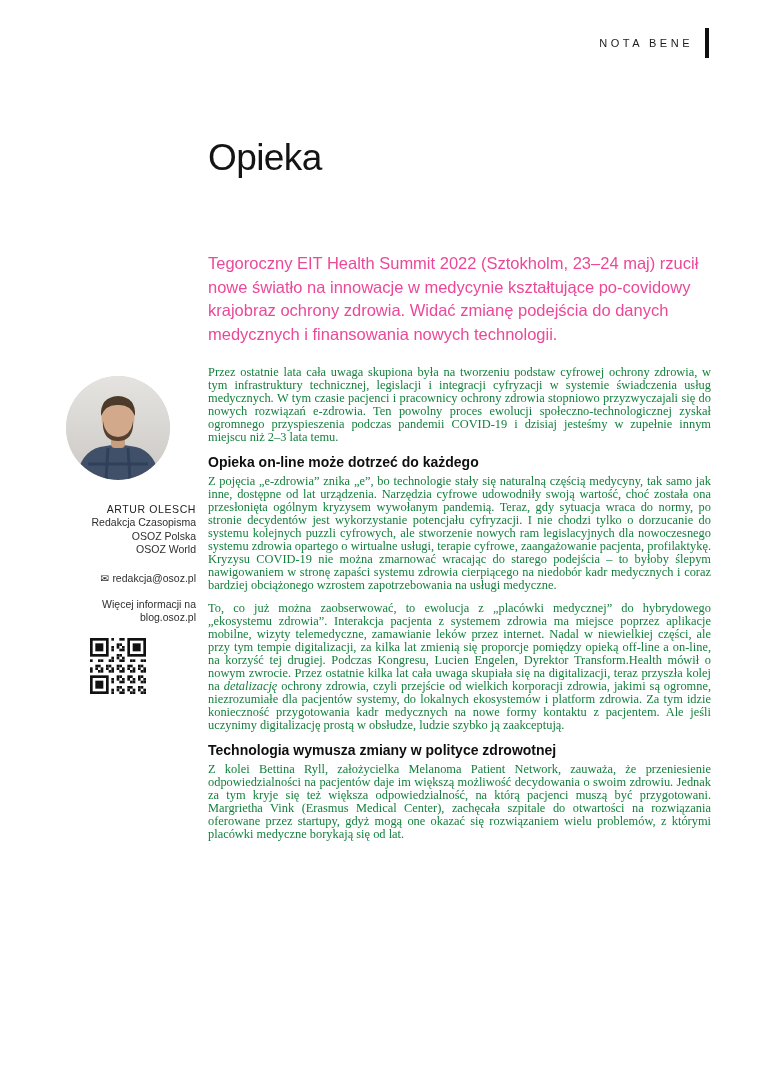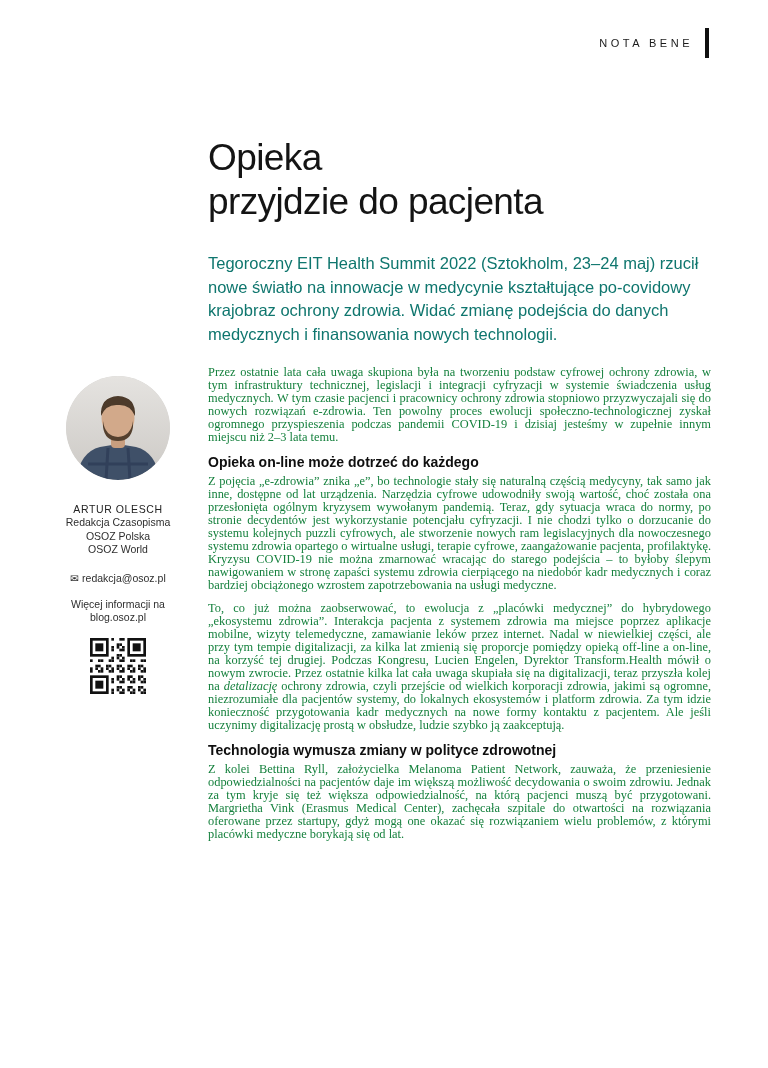--- a/index.html
+++ b/index.html
@@ -46,30 +46,30 @@
 
   
   .lead {
     position: absolute;
     left: 208px;
     top: 252px;
     width: 508px;
     margin: 0;
     font-size: 16.5px;
     line-height: 23.5px;
-    color: #0f766e;
+    color: #ec4899;
   }
 
   
   .sidebar {
     position: absolute;
     left: 40px;
     top: 376px;
     width: 156px;
-    text-align: center;
+    text-align: right;
     color: #2e2e2e;
   }
   .avatar {
     width: 104px; height: 104px;
     margin: 0 auto 22px;
     border-radius: 50%;
     overflow: hidden;
     background: #d8d6d3;
   }
   .author-name { font-size: 10.5px; letter-spacing: 0.6px; line-height: 14px; color: #232323; }
@@ -122,21 +122,21 @@
 </head>
 <body>
 
 <div class="page">
 
   <div class="nota">
     <span class="nota-text">NOTA BENE</span>
     <span class="nota-bar"></span>
   </div>
 
-  <h1 class="title"><span>Opieka</span><br><span>przyjdzie do pacjenta</span></h1>
+  <h1 class="title"><span>Opieka</span><br></h1>
 
   <p class="lead">Tegoroczny EIT Health Summit 2022 (Sztokholm, 23–24 maj) rzucił nowe światło na innowacje w medycynie kształtujące po-covidowy krajobraz ochrony zdrowia. Widać zmianę podejścia do danych medycznych i finansowania nowych technologii.</p>
 
   <aside class="sidebar">
     <div class="avatar">
       <svg viewBox="0 0 104 104" width="104" height="104">
         <defs>
           <clipPath id="avc">
               <circle cx="52" cy="52" r="52"></circle>
             </clipPath>

